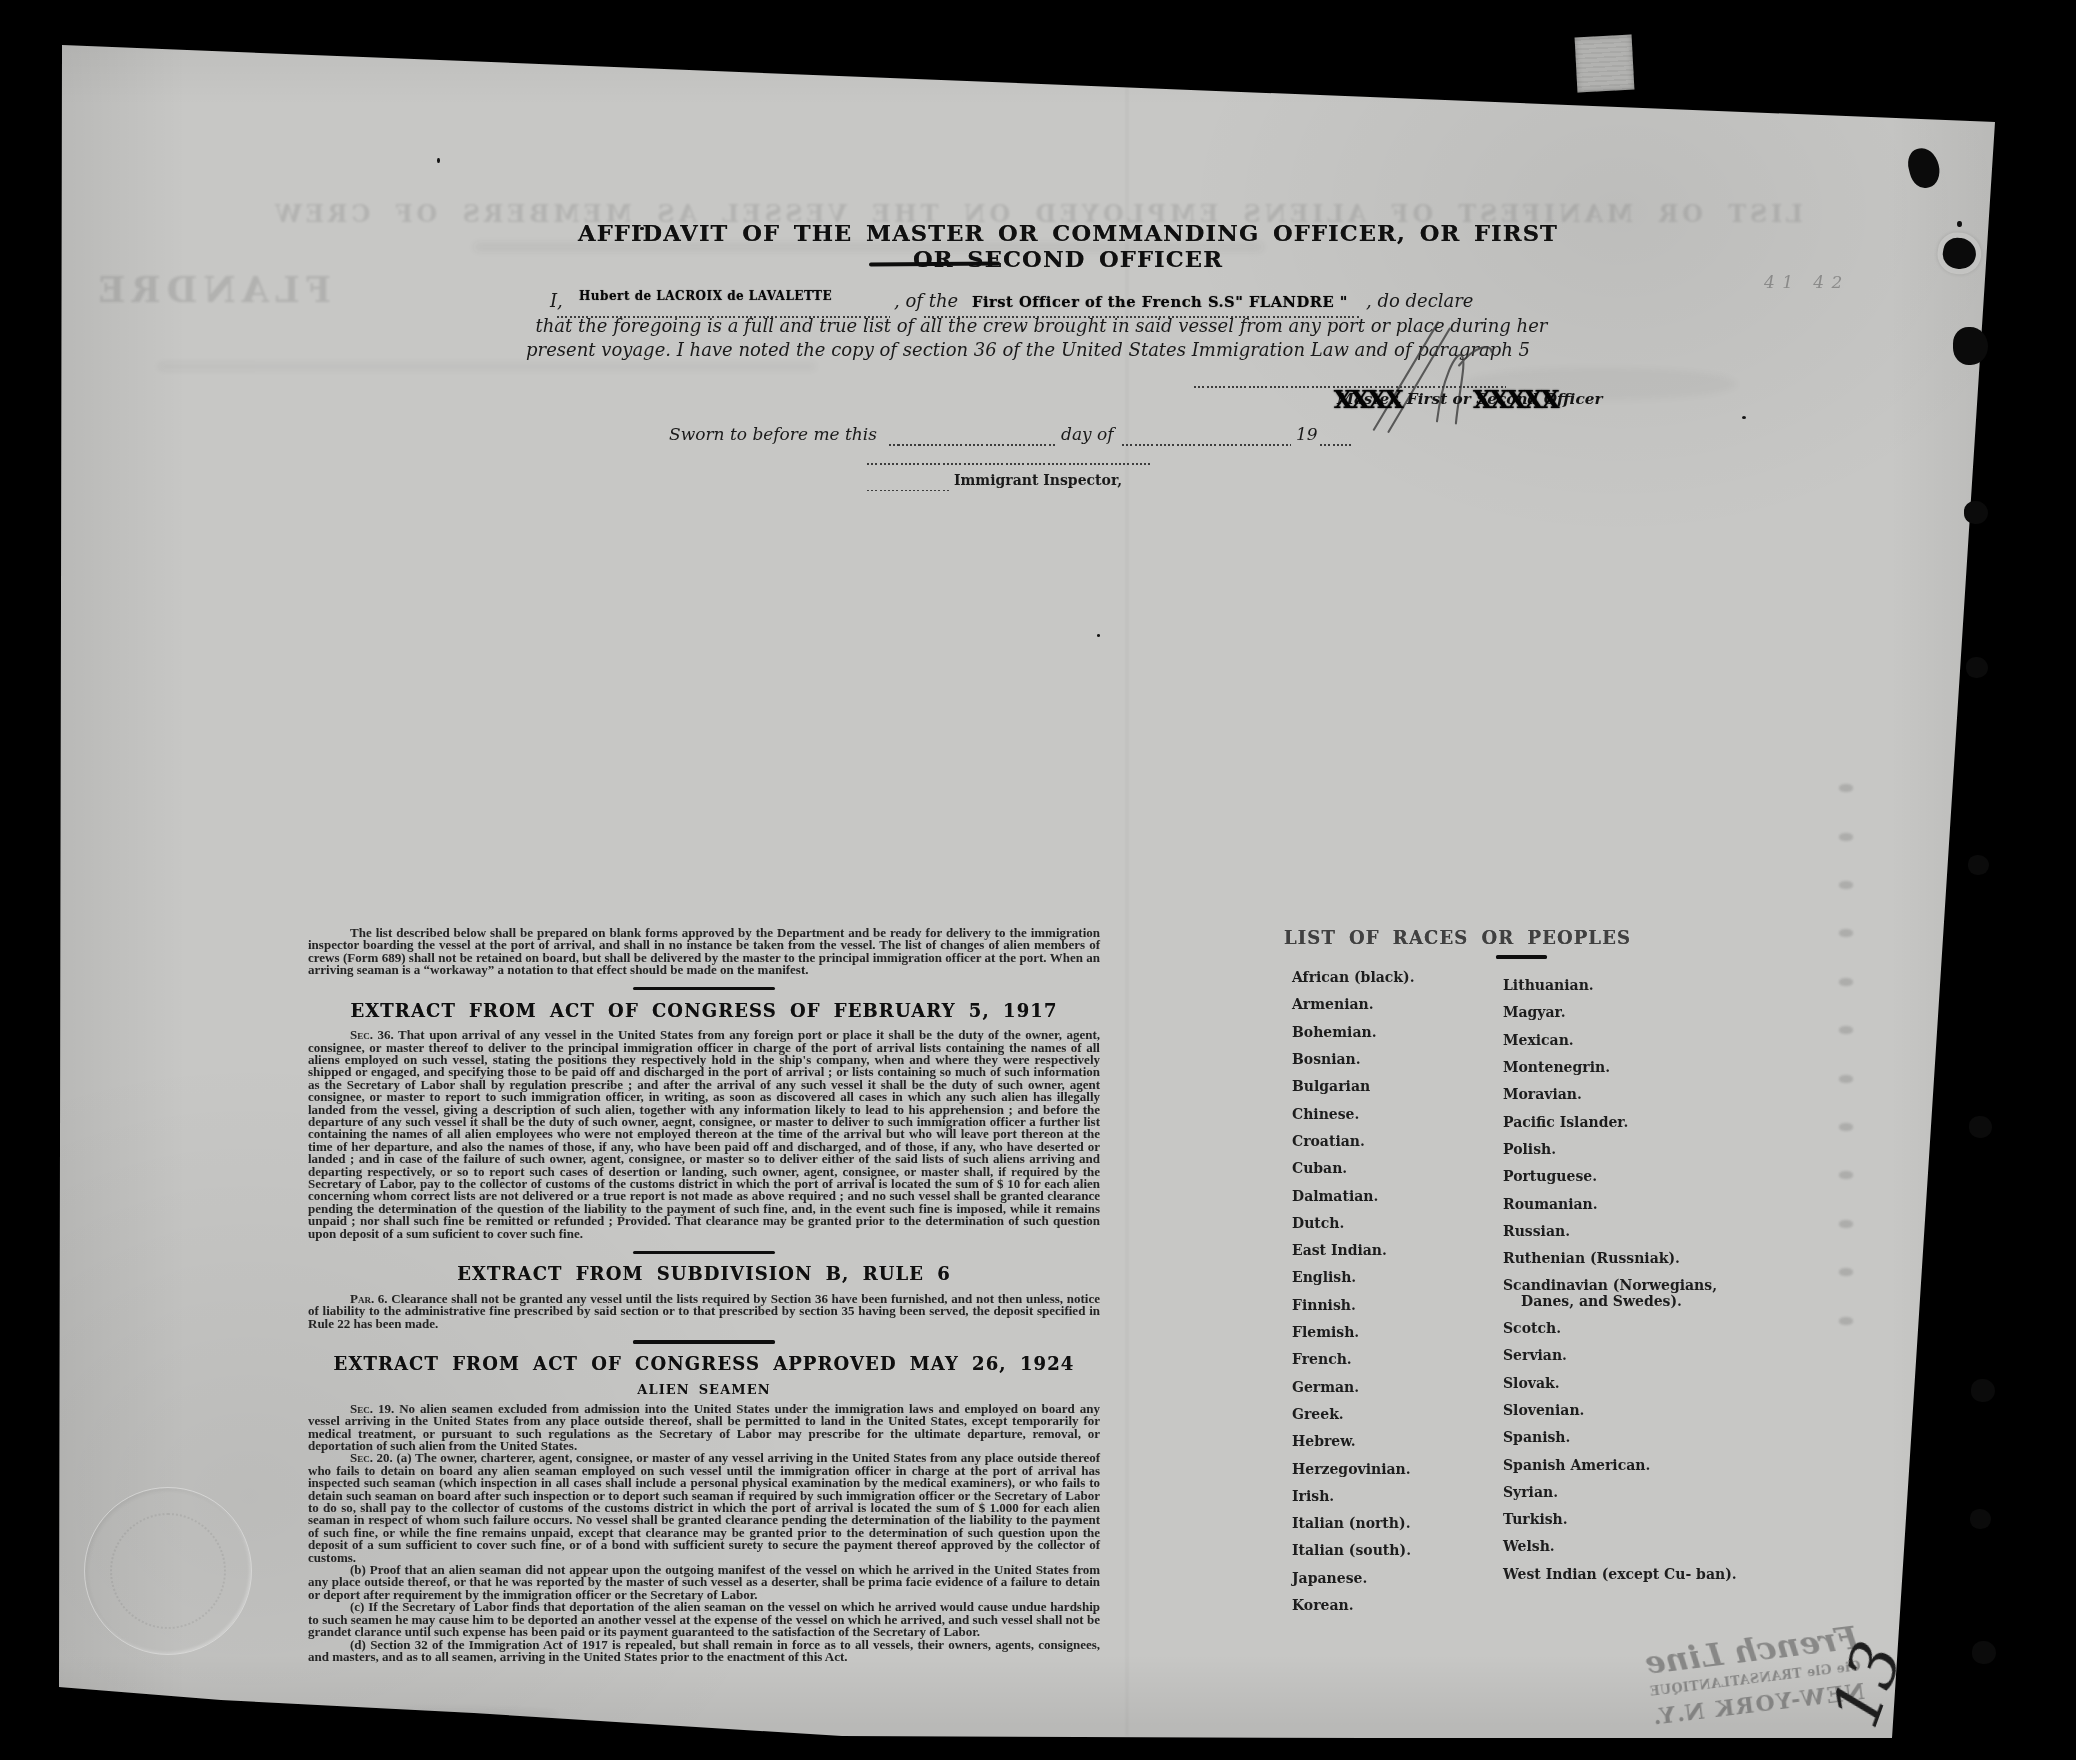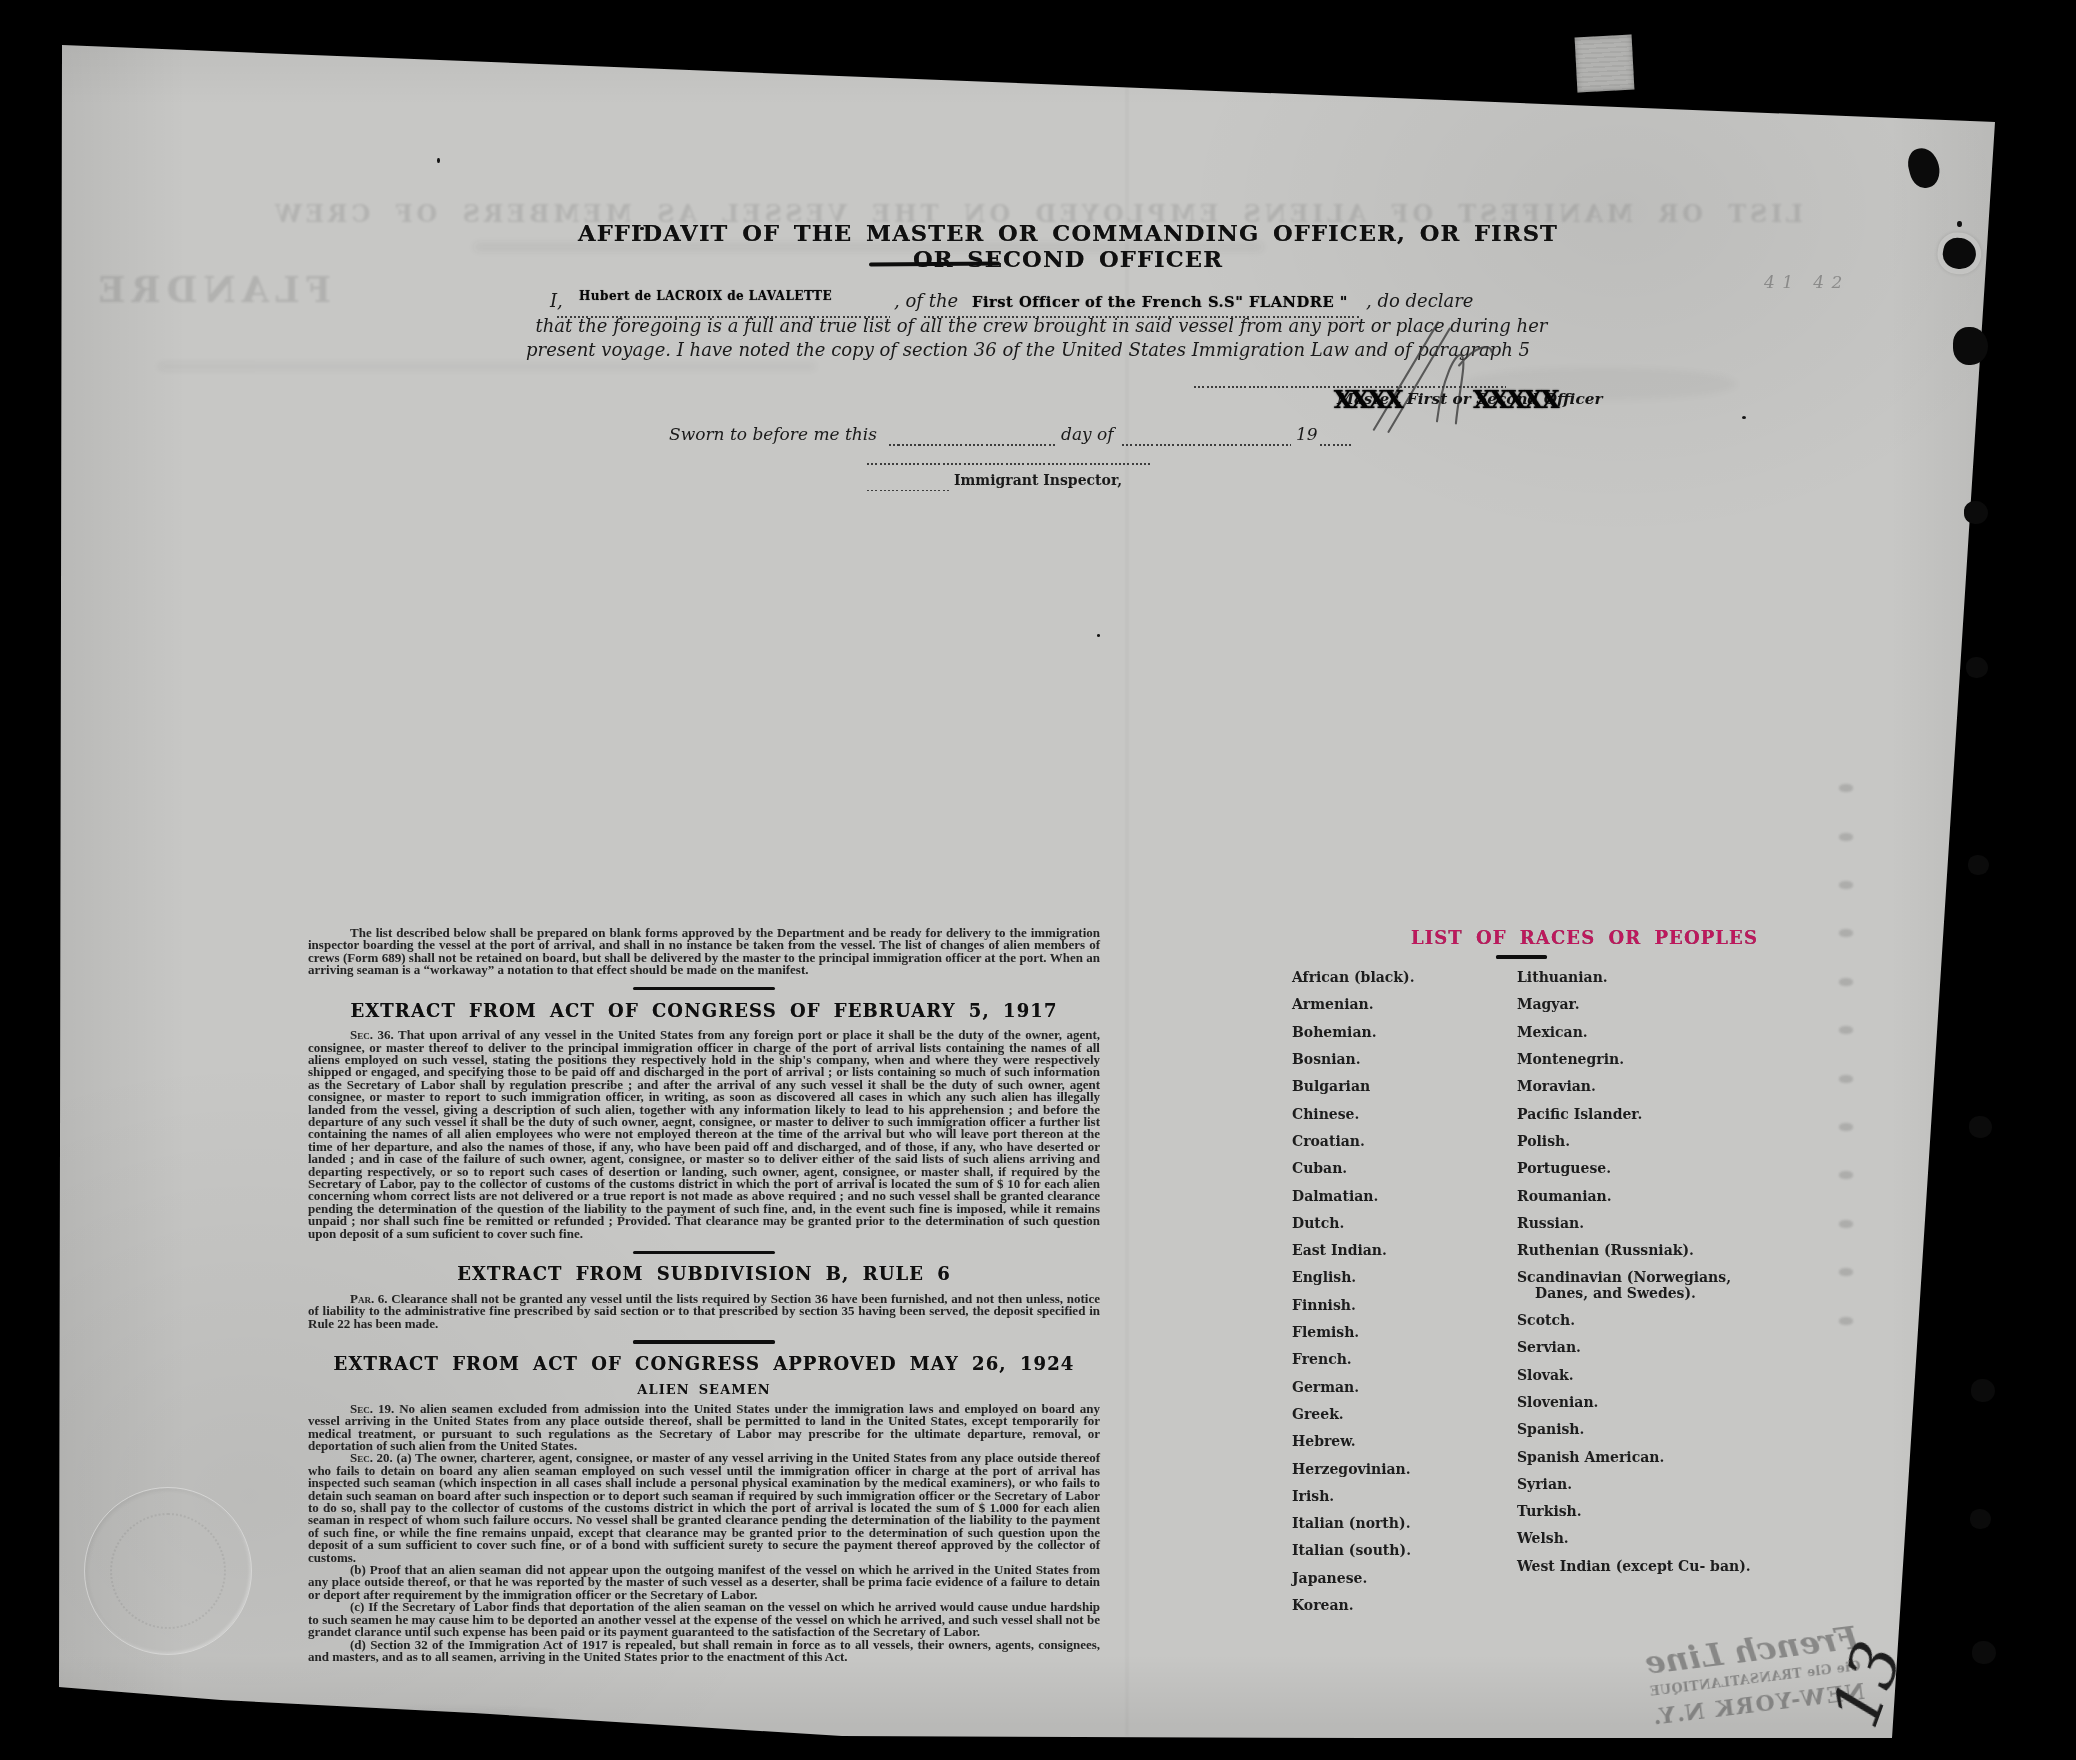--- a/index.html
+++ b/index.html
@@ -78,26 +78,26 @@
   .leftcol h3{margin:0 0 5.3px;text-align:center;font-size:13px;letter-spacing:1.1px;
     word-spacing:3.2px;color:#0f0f0f;}
   .leg{margin:0;font-size:13px;line-height:12.4px;text-align:justify;font-weight:bold;
     color:#242424;text-indent:42px;font-family:"Liberation Serif","DejaVu Serif",serif;}
   .seclabel{font-variant:small-caps;}
   .divider{width:142px;height:3.2px;background:#0e0e0e;margin:10.5px auto 9.5px;border-radius:1.6px;}
   .divider.small{width:51px;}
 
   
   .races{position:absolute;left:1284px;top:927px;width:474px;}
-  .races h2{margin:0 0 7.4px;text-align:right;font-size:18px;letter-spacing:1.1px;
-    word-spacing:5.8px;color:#be185d;text-shadow:0 0 0.5px rgba(0,0,0,.5);}
+  .races h2{margin:0 0 7.4px;text-align:left;font-size:18px;letter-spacing:1.1px;
+    word-spacing:5.8px;color:#404040;text-shadow:0 0 0.5px rgba(0,0,0,.5);}
   .race-cols{position:relative;margin-top:11.6px;}
   .race-col{position:absolute;top:0;}
   .race-col.c1{left:8px;width:210px;}
-  .race-col.c2{left:233px;width:242px;}
+  .race-col.c2{left:219px;width:242px;margin-top:8px;}
   .race-item{font-size:14px;font-weight:bold;line-height:15.3px;margin-bottom:12px;
     color:#1d1d1d;padding-left:18px;text-indent:-18px;}
 
   .sig-svg{position:absolute;left:1358px;top:315px;}
 </style>
 </head>
 <body>
 
 <div class="paper">
   <div class="paper-shade"></div>

